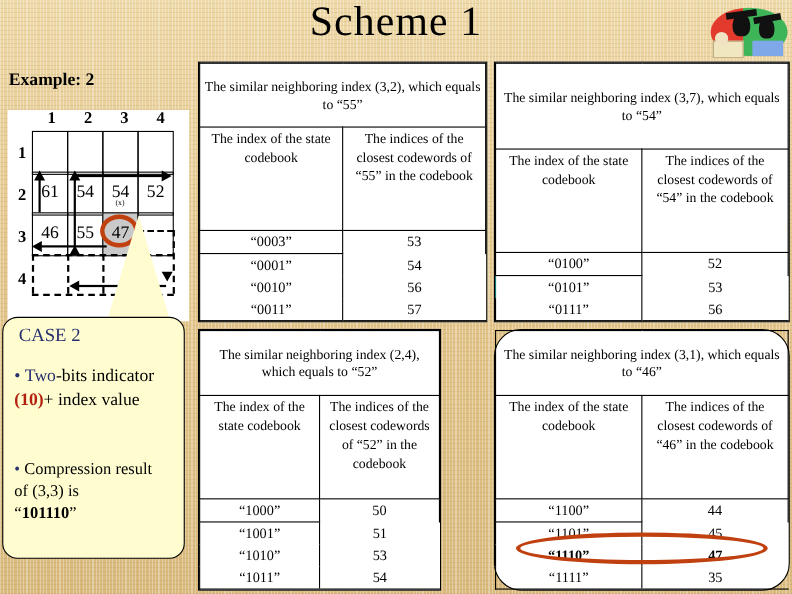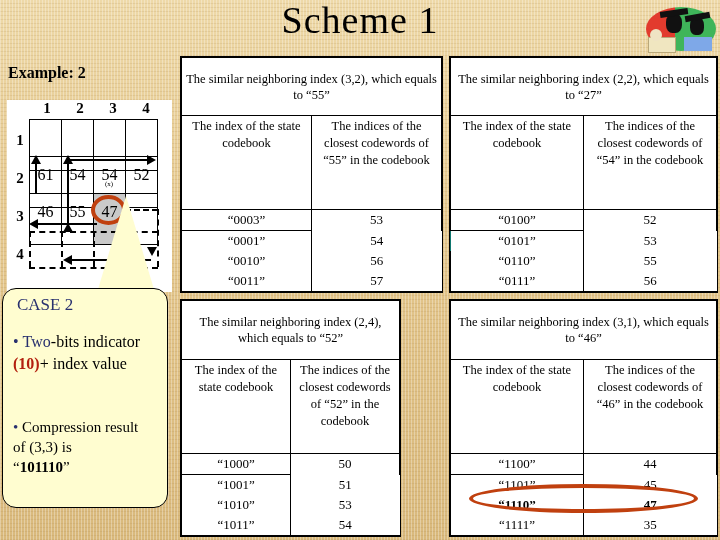--- a/index.html
+++ b/index.html
@@ -43,21 +43,21 @@
   }
 
   
   #grid-figure{
     position:absolute;left:7px;top:100px;width:165px;height:192px;background:#ffffff;
   }
   .colhdr{position:absolute;font-size:15px;font-weight:bold;text-align:center;width:40px;}
   .rowhdr{position:absolute;font-size:15px;font-weight:bold;text-align:center;width:14px;}
   #gridbox{position:absolute;left:22px;top:19px;width:129px;height:150px;}
   #gridbox .cell{
-    position:absolute;width:33px;height:52px;border:1px solid #000;box-sizing:border-box;
+    position:absolute;width:33px;height:40px;border:1px solid #000;box-sizing:border-box;
     font-size:16px;text-align:center;line-height:36px;color:#000;
   }
   #gridbox .cell.gray{background:#c9c9c9;}
   #gridbox .sub{position:absolute;font-size:7px;line-height:7px;color:#000;}
   .ellipse-red{
     position:absolute;border:4px solid #c0400f;border-radius:50%;box-sizing:border-box;
   }
   .solidline{position:absolute;background:#000;}
   .dashline-h{position:absolute;height:0;border-top:2px dashed #000;}
   .dashline-v{position:absolute;width:0;border-left:2px dashed #000;}
@@ -95,21 +95,21 @@
   }
   .tbl table{border-collapse:collapse;width:100%;height:100%;table-layout:fixed;}
   .tbl td{border:1px solid #000;text-align:center;vertical-align:middle;font-size:12.5px;color:#000000;padding:0 2px;}
   .tbl td.title-cell{font-size:12.5px;line-height:16px;padding:2px 4px;}
   .tbl td.hdr{font-size:12.5px;line-height:17px;padding:2px 3px;vertical-align:top;}
   .tbl td.val{font-size:13px;height:20px;}
   .tbl td.bold{font-weight:bold;}
   #tblTL{left:180px;top:56px;width:263px;height:237px;}
   #tblTR{left:449px;top:56px;width:269px;height:237px;}
   #tblBL{left:180px;top:299px;width:221px;height:238px;}
-  #tblBR{left:449px;top:299px;width:269px;height:238px;}
+  #tblBR{left:449px;top:299px;width:269px;height:238px;border-radius:25px;}
   #hl-ellipse{position:absolute;left:469px;top:484px;width:229px;height:29px;border:4px solid #c0400f;border-radius:50%;box-sizing:border-box;z-index:6;}
 </style>
 </head>
 <body>
 
 <div id="bg"></div>
 
 <div id="title">Scheme 1</div>
 
 <div id="logo">
@@ -219,37 +219,33 @@
           <td class="val" style="border:none;border-left:1px solid #000;border-bottom:1px solid #000;">57</td>
         </tr>
   </tbody>
     </table>
 </div>
 
 <div class="tbl" id="tblTR">
   <table>
     <tbody>
         <tr>
-          <td class="title-cell" colspan="2">The similar neighboring index (2,2), which equals to “27”</td>
+          <td class="title-cell" colspan="2">The similar neighboring index (3,7), which equals to “54”</td>
         </tr>
     <tr style="height:94px;">
       <td class="hdr">The index of the state codebook</td>
       <td class="hdr">The indices of the closest codewords of “54” in the codebook</td>
     </tr>
     <tr>
           <td class="val" style="border-top:1px solid #000;">“0100”</td>
           <td class="val" style="border-top:1px solid #000;border-left:1px solid #000;border-bottom:none;">52</td>
         </tr>
     <tr>
           <td class="val" style="border:none;border-left:1px solid #0f766e;">“0101”</td>
           <td class="val" style="border:none;border-left:1px solid #000;">53</td>
-        </tr>
-    <tr>
-          <td class="val" style="border:none;border-left:1px solid #000;">“0110”</td>
-          <td class="val" style="border:none;border-left:1px solid #000;">55</td>
         </tr>
     <tr>
           <td class="val" style="border:none;border-left:1px solid #000;border-bottom:1px solid #000;">“0111”</td>
           <td class="val" style="border:none;border-left:1px solid #000;border-bottom:1px solid #000;">56</td>
         </tr>
   </tbody>
     </table>
 </div>
 
 <div class="tbl" id="tblBL">

